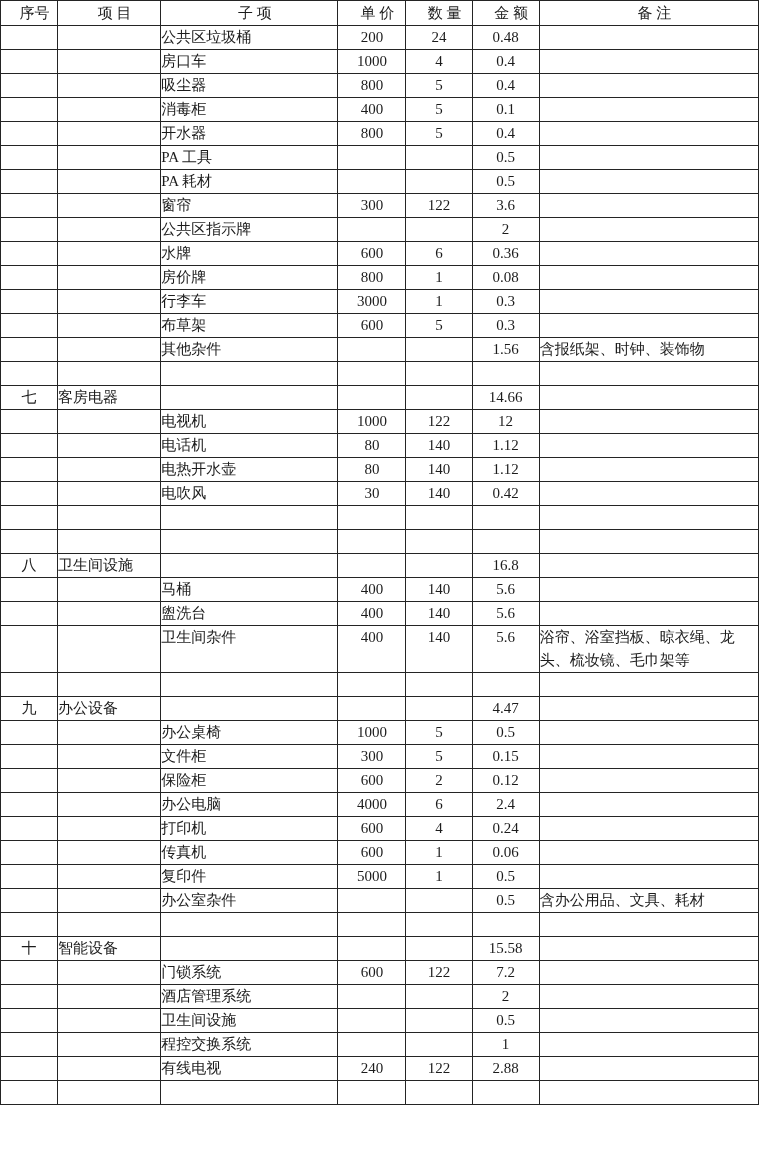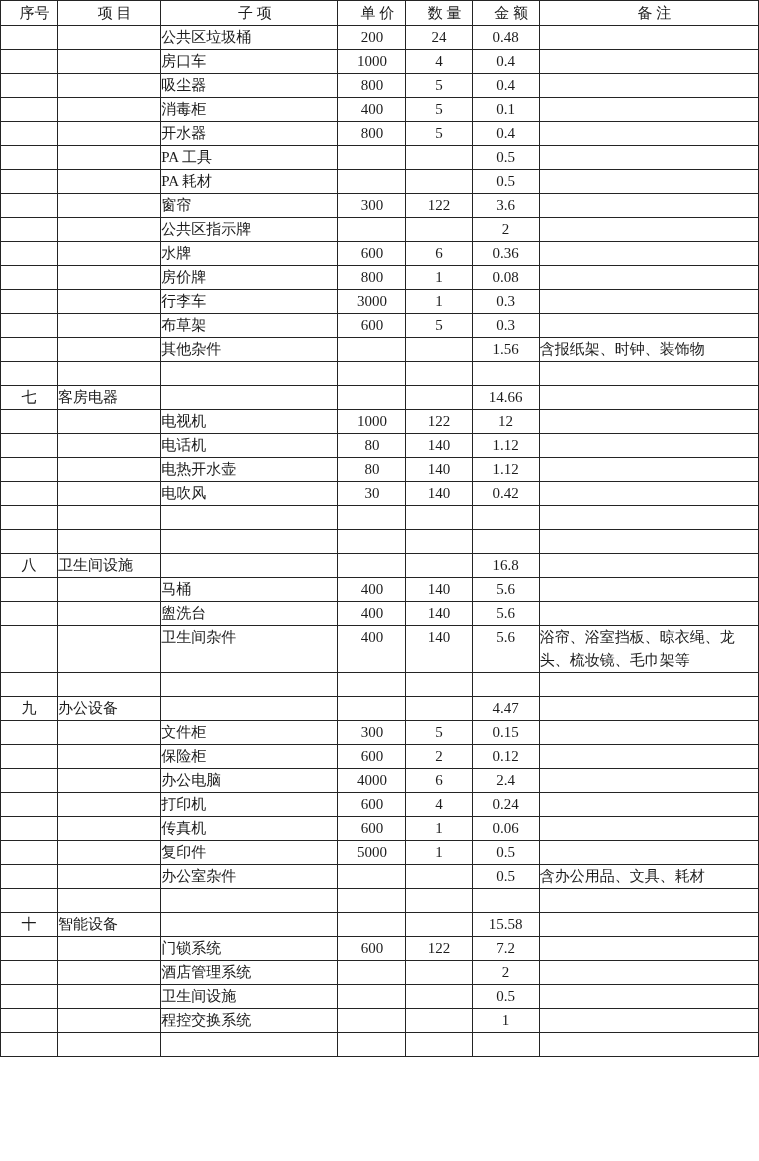--- a/index.html
+++ b/index.html
@@ -302,20 +302,29 @@
         <td class="al">办公设备</td>
         <td class="al"></td>
         <td class="ac"></td>
         <td class="ac"></td>
         <td class="ac">4.47</td>
         <td class="al"></td>
       </tr>
       <tr>
         <td class="ac"></td>
         <td class="al"></td>
+        <td class="al">办公桌椅</td>
+        <td class="ac">1000</td>
+        <td class="ac">5</td>
+        <td class="ac">0.5</td>
+        <td class="al"></td>
+      </tr>
+      <tr>
+        <td class="ac"></td>
+        <td class="al"></td>
         <td class="al">文件柜</td>
         <td class="ac">300</td>
         <td class="ac">5</td>
         <td class="ac">0.15</td>
         <td class="al"></td>
       </tr>
       <tr>
         <td class="ac"></td>
         <td class="al"></td>
         <td class="al">保险柜</td>
@@ -419,20 +428,29 @@
         <td class="al"></td>
         <td class="al">程控交换系统</td>
         <td class="ac"></td>
         <td class="ac"></td>
         <td class="ac">1</td>
         <td class="al"></td>
       </tr>
       <tr>
         <td class="ac"></td>
         <td class="al"></td>
+        <td class="al">有线电视</td>
+        <td class="ac">240</td>
+        <td class="ac">122</td>
+        <td class="ac">2.88</td>
+        <td class="al"></td>
+      </tr>
+      <tr>
+        <td class="ac"></td>
+        <td class="al"></td>
         <td class="al"></td>
         <td class="ac"></td>
         <td class="ac"></td>
         <td class="ac"></td>
         <td class="al"></td>
       </tr>
     </tbody>
 </table>
 
 </body></html>

